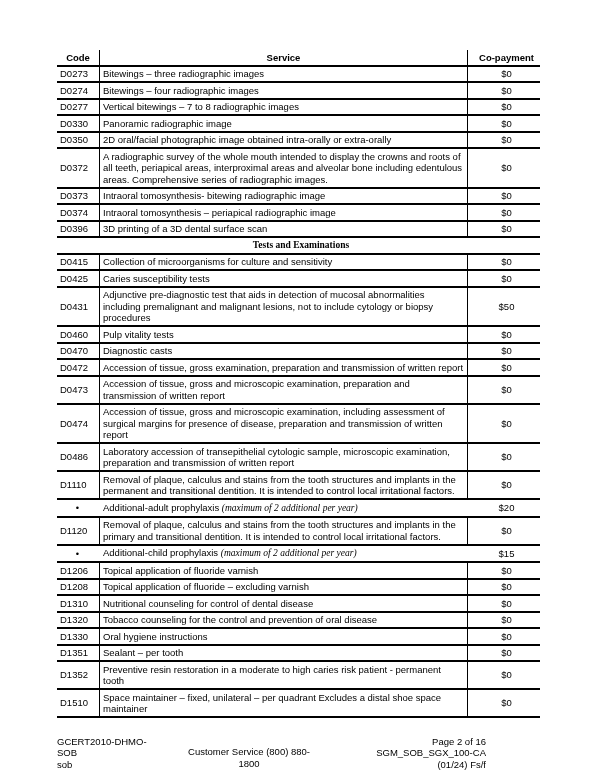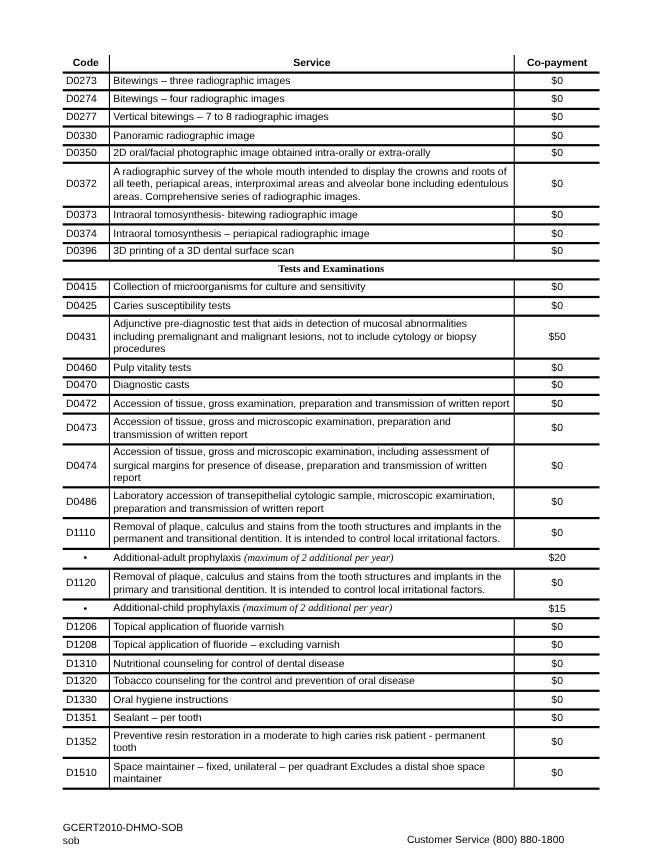--- a/index.html
+++ b/index.html
@@ -10,21 +10,20 @@
   .page {
     position: relative;
     width: 540px;
     height: 776px;
     background: #ffffff;
     color: #000000;
     font-family: "Liberation Sans", sans-serif;
     font-size: 9.5px;
     line-height: 11.5px;
     overflow: hidden;
-    padding-left: 27px;
   }
   .benefits-table {
     position: absolute;
     left: 57px;
     top: 50px;
     width: 488px;
   }
   .trow {
     display: flex;
     align-items: stretch;
@@ -326,15 +325,19 @@
         </div>
       </div>
   </div>
 
   <div class="page-footer">
     <div class="footer-left">
       <div>GCERT2010-DHMO-SOB</div>
       <div>sob</div>
     </div>
     <div class="footer-center">Customer Service (800) 880-1800</div>
+    <div class="footer-right">
+      <div>Page 2 of 16</div>
+      <div>SGM_SOB_SGX_100-CA (01/24) Fs/f</div>
+    </div>
   </div>
 
 </div>
 
 </body></html>

